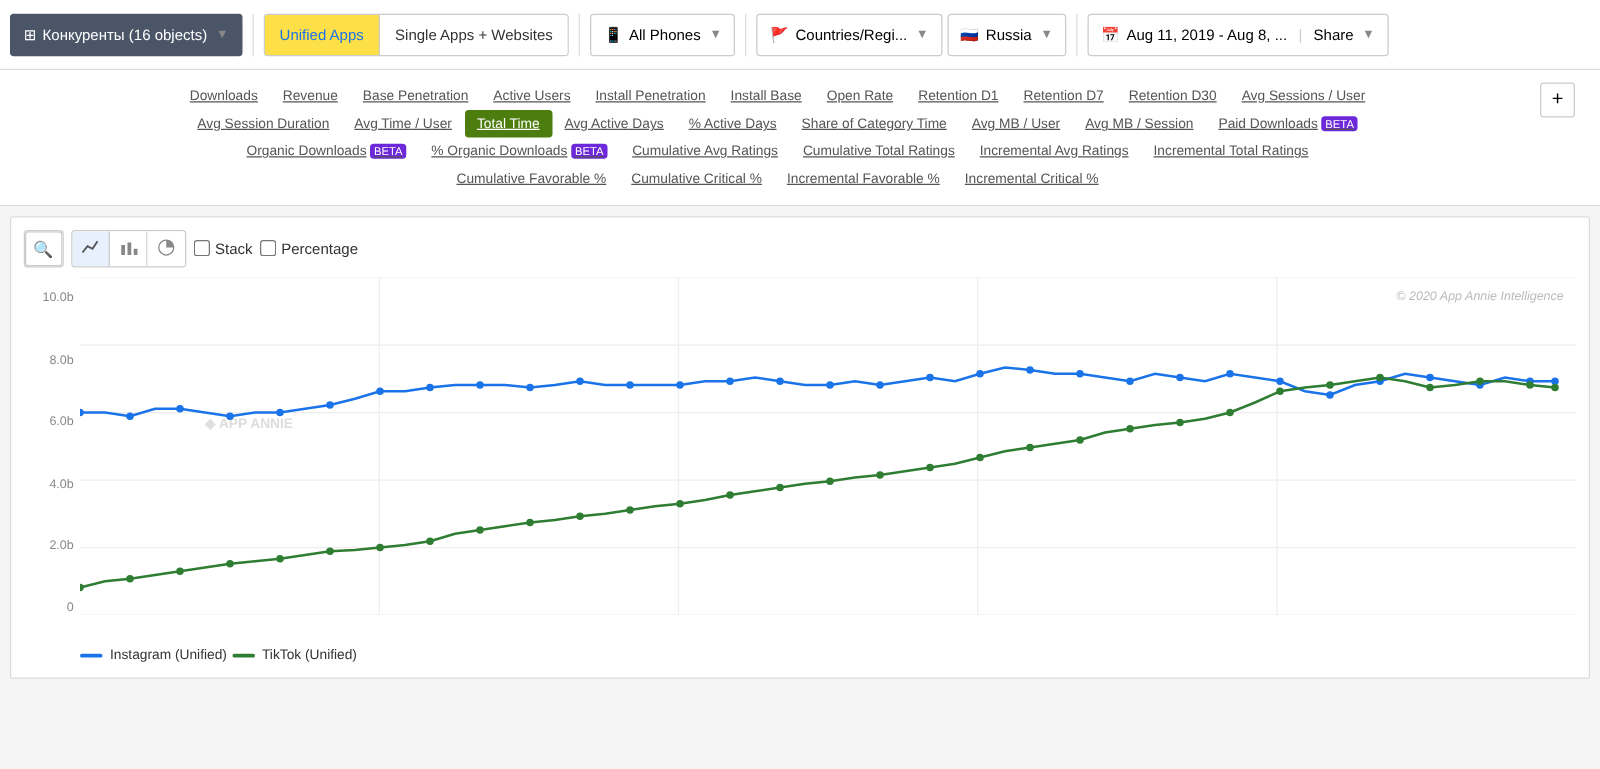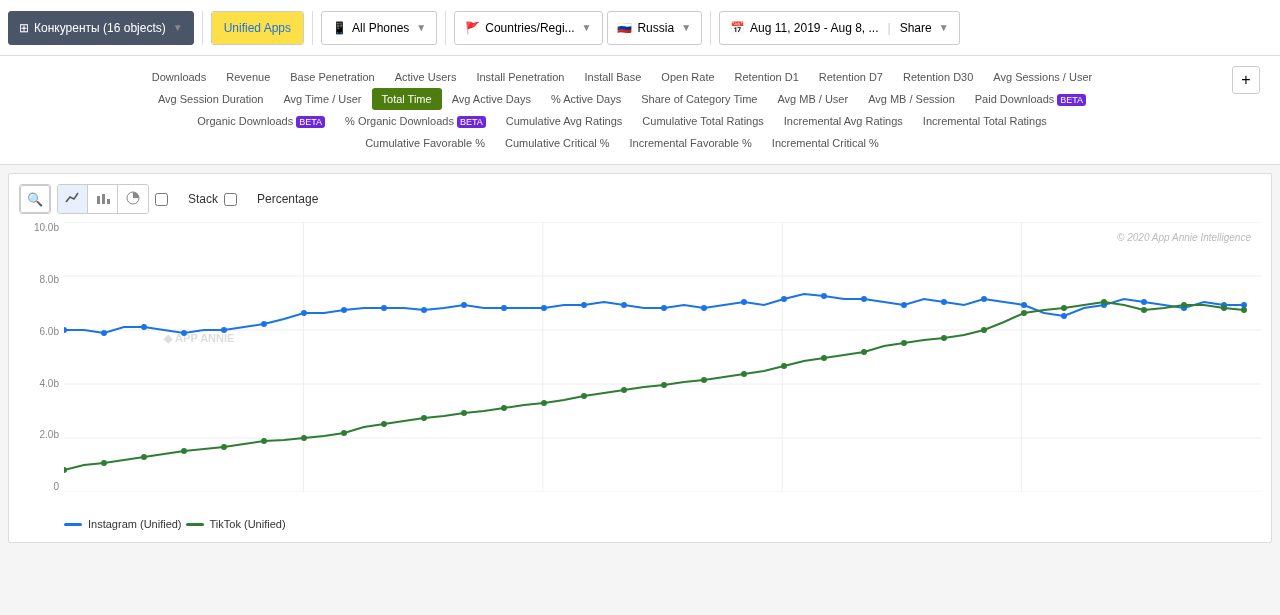--- a/index.html
+++ b/index.html
@@ -66,20 +66,21 @@
     }
     .metric-btn {
       padding: 5px 10px;
       border: none;
       background: transparent;
       cursor: pointer;
       font-size: 11px;
       color: #555;
       border-radius: 3px;
       white-space: nowrap;
+      text-decoration: underline;
     }
     .metric-btn.active {
       background: #4d7c0f;
       color: #fff;
     }
     .beta-badge {
       font-size: 9px;
       background: #6d28d9;
       color: #fff;
       border-radius: 3px;
@@ -150,41 +151,41 @@
       cursor: pointer;
       display: flex;
       align-items: center;
       justify-content: center;
       font-size: 13px;
     }
     .chart-type-btn:last-child { border-right: none; }
     .chart-type-btn.active { background: #e8f0fe; }
     .checkbox-label {
       display: flex;
-      align-items: center;
-      gap: 20px;
+      align-items: flex-start;
+      gap: 4px;
       cursor: pointer;
       font-size: 12px;
     }
     .chart-svg-area {
       position: relative;
       height: 290px;
     }
     .watermark {
       position: absolute;
       top: 10px;
       right: 10px;
       color: #bbb;
       font-size: 10px;
       font-style: italic;
     }
     .y-axis-labels {
       position: absolute;
       left: 0;
-      top: 0;
+      top: 11px;
       bottom: 20px;
       width: 45px;
       display: flex;
       flex-direction: column;
       justify-content: space-between;
       align-items: flex-end;
       padding-right: 5px;
       font-size: 10px;
       color: #888;
     }
@@ -213,20 +214,21 @@
   <button class="toolbar-btn toolbar-btn-grid">
     <span>⊞</span>
     <span>Конкуренты (16 objects)</span>
     <span class="caret">▼</span>
   </button>
 
   <div class="toolbar-divider"></div>
 
   <div class="toolbar-segment">
     <div class="toolbar-segment-item active">Unified Apps</div>
+    <div class="toolbar-segment-item">Single Apps + Websites</div>
   </div>
 
   <div class="toolbar-divider"></div>
 
   <button class="toolbar-btn">
     <span>📱</span>
     <span>All Phones</span>
     <span class="caret">▼</span>
   </button>
 

